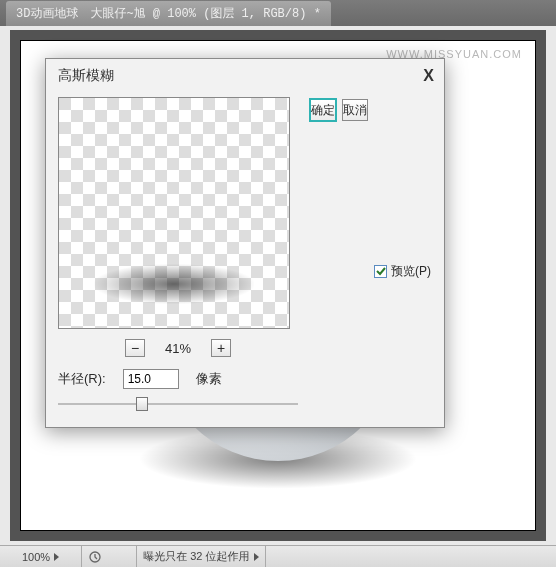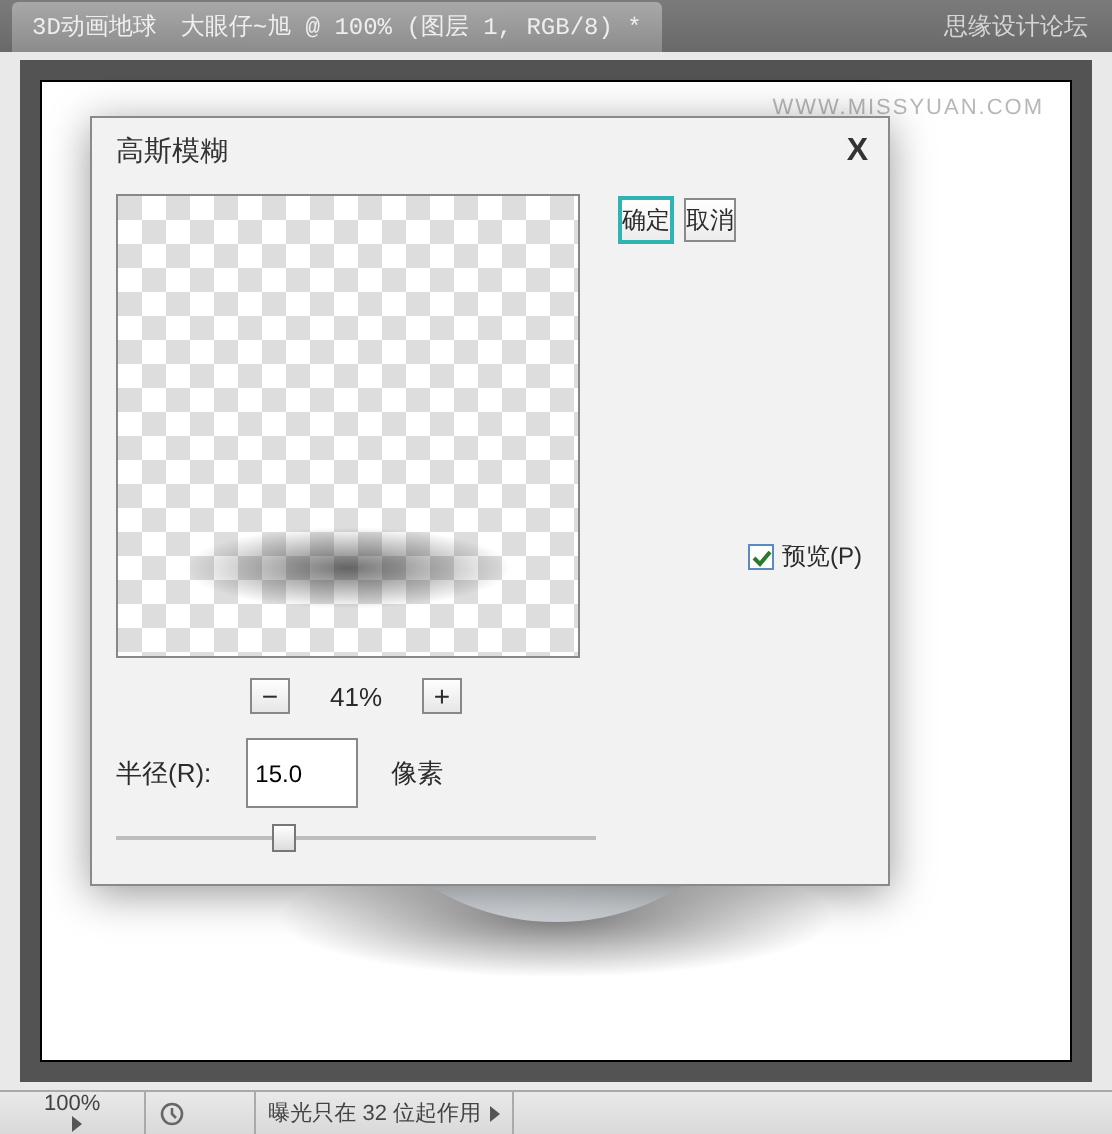--- a/index.html
+++ b/index.html
@@ -15,56 +15,55 @@
 
   .globe { position: absolute; left: 50%; bottom: 70px; transform: translateX(-50%); width: 240px; height: 240px; border-radius: 50%;
     background: radial-gradient(circle at 35% 30%, #ffffff 0%, #f1f3f5 40%, #d2d6da 70%, #b9bec3 100%); }
   .globe::after { content:""; position:absolute; right:20px; bottom:40px; width:100px; height:90px; background:#1d4f86; filter:blur(0.3px);
     clip-path: polygon(30% 0,70% 5%,95% 30%,100% 55%,85% 80%,60% 100%,35% 85%,10% 60%,0 35%,15% 10%); }
   .shadow { position: absolute; left:50%; bottom:42px; transform:translateX(-50%); width:280px; height:60px; background: radial-gradient(ellipse at center, rgba(0,0,0,0.5), rgba(0,0,0,0) 70%); }
 
   .watermark { position: absolute; right: 14px; top: 8px; font-size: 11px; color: #b8b8b8; letter-spacing: 1px; }
 
   .statusbar { position: absolute; left: 0; bottom: 0; right: 0; height: 22px; background: linear-gradient(#e9e9e9,#d9d9d9); border-top: 1px solid #aaa; display: flex; align-items: center; font-size: 11px; color: #444; }
-  .status-zoom { border-right: 1px solid #aaa; padding: 0 22px; height: 100%; display: flex; align-items: center; min-width: 60px; flex-direction: column; }
+  .status-zoom { border-right: 1px solid #aaa; padding: 0 22px; height: 100%; display: flex; align-items: center; min-width: 60px; }
   .status-icon { width: 18px; height: 18px; margin: 0 4px; display: inline-flex; align-items: center; justify-content: center; }
   .status-text { padding: 0 6px; border-left: 1px solid #aaa; border-right: 1px solid #aaa; height: 100%; display: flex; align-items: center; margin-left: 28px; }
   .tri { width: 0; height: 0; border-top: 4px solid transparent; border-bottom: 4px solid transparent; border-left: 5px solid #555; margin-left: 4px; }
 
   .dialog { position: absolute; left: 45px; top: 58px; width: 400px; background: #f2f2f2; border: 1px solid #8a8a8a; box-shadow: 0 4px 20px rgba(0,0,0,0.4); }
   .dlg-title { display: flex; align-items: center; justify-content: space-between; padding: 8px 10px 4px 12px; font-size: 14px; color: #333; }
   .close-x { font-family: Arial; font-weight: bold; font-size: 16px; cursor: default; }
   .dlg-body { display: flex; padding: 8px 12px 6px 12px; gap: 12px; }
   .preview-col { width: 240px; }
   .preview { width: 232px; height: 232px; border: 1px solid #888; background:
     repeating-conic-gradient(#fff 0 25%, #ddd 0 50%) 0 0/24px 24px; position: relative; }
   .preview-blur { position: absolute; left: 50%; top: 72%; transform: translateX(-50%); width: 160px; height: 40px;
     background: radial-gradient(ellipse at center, rgba(0,0,0,0.55), rgba(0,0,0,0) 72%); }
   .zoom-row { display: flex; align-items: center; justify-content: center; gap: 20px; padding: 10px 0 6px 0; font-size: 13px; }
   .zoom-btn { width: 20px; height: 18px; border: 1px solid #888; background: linear-gradient(#fefefe,#e6e6e6); display: inline-flex; align-items: center; justify-content: center; font-size: 14px; }
   .radius-row { display: flex; align-items: center; gap: 17px; padding: 6px 0 2px 0; font-size: 13px; }
-  .radius-input { width: 56px; height: 35px; border: 1px solid #888; padding: 1px 4px; font-size: 12px; background: #fff; }
+  .radius-input { width: 56px; height: 20px; border: 1px solid #888; padding: 1px 4px; font-size: 12px; background: #fff; }
   .slider { position: relative; height: 22px; margin: 2px 0 6px 0; }
   .slider-track { position: absolute; left: 0; right: 0; top: 10px; height: 2px; background: #bdbdbd; }
   .slider-thumb { position: absolute; top: 4px; left: 35%; width: 12px; height: 14px; background: linear-gradient(#fefefe,#dcdcdc); border:1px solid #777; transform: translateX(-50%); }
 
   .side-col { flex: 1; display: flex; flex-direction: row; gap: 6px; padding-top: 2px; }
   .btn { height: 22px; border: 1px solid #8a8a8a; background: linear-gradient(#ffffff,#ececec); font-size: 12px; display: flex; align-items: center; justify-content: center; }
   .btn.primary { outline: 2px solid #2fb3b3; outline-offset: -1px; }
   .chk-row { display: flex; align-items: center; gap: 4px; margin-top: 22px; font-size: 12px; }
   .chk { width: 13px; height: 13px; border: 1px solid #5a8bc0; background: #fff; display: inline-flex; align-items: center; justify-content: center; }
   .chk svg { width: 10px; height: 10px; }
 </style>
 </head>
 <body>
 
 <div class="tabbar">
   <div class="tab">3D动画地球　大眼仔~旭 @ 100% (图层 1, RGB/8) *</div>
   <div class="spacer"></div>
-  <div class="brand">思缘设计论坛</div>
 </div>
 
 <div class="canvas-frame">
   <div class="canvas">
     <div class="watermark">WWW.MISSYUAN.COM</div>
     <div class="shadow"></div>
     <div class="globe"></div>
   </div>
 </div>
 

